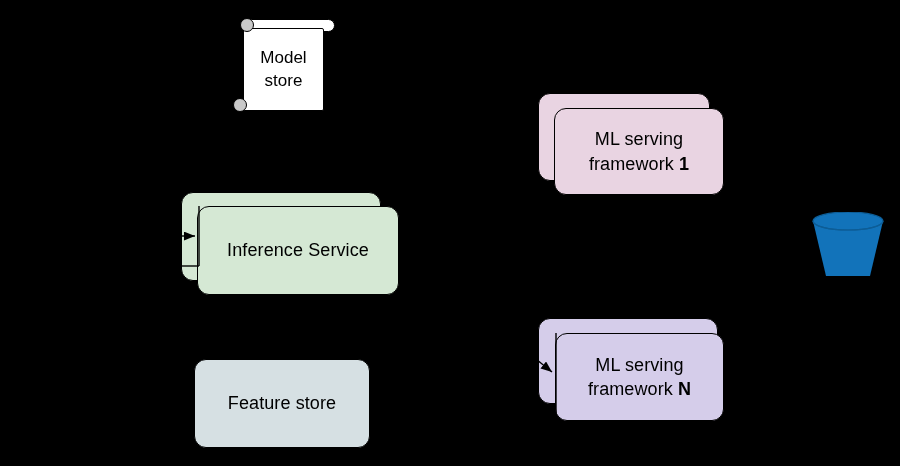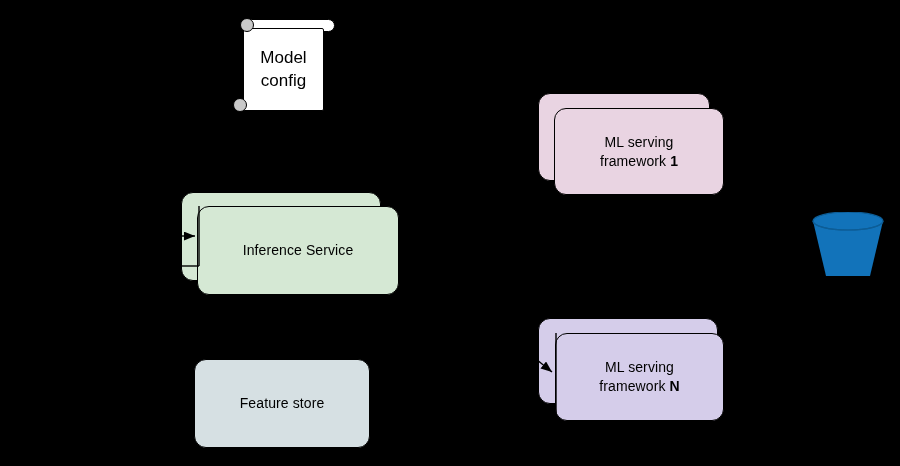--- a/index.html
+++ b/index.html
@@ -21,21 +21,21 @@
   .node {
     position: absolute;
     box-sizing: border-box;
     border: 1px solid #000000;
     border-radius: 12px;
     display: flex;
     align-items: center;
     justify-content: center;
     text-align: center;
     color: #000000;
-    font-size: 14px;
+    font-size: 18px;
     line-height: 1.35;
     letter-spacing: 0.1px;
   }
   .node .label {
     display: block;
     padding: 0 8px;
     white-space: pre-line;
   }
   .node .bold {
     font-weight: bold;
@@ -133,21 +133,21 @@
 </style>
 </head>
 <body>
 
 <div id="canvas">
 
   <div id="doc-model-config">
     <div class="doc-topbar"></div>
     <div class="doc-body">
       <span class="doc-text">Model
-config</span>
+store</span>
     </div>
     <div class="curl tl"></div>
     <div class="curl bl"></div>
   </div>
 
   <div class="node back fill-green" style="left:181px; top:192px; width:200px; height:89px;"></div>
   <div class="node front fill-bluegrey" style="left:194px; top:359px; width:176px; height:89px;">
     <span class="label">Feature store</span>
   </div>
 

